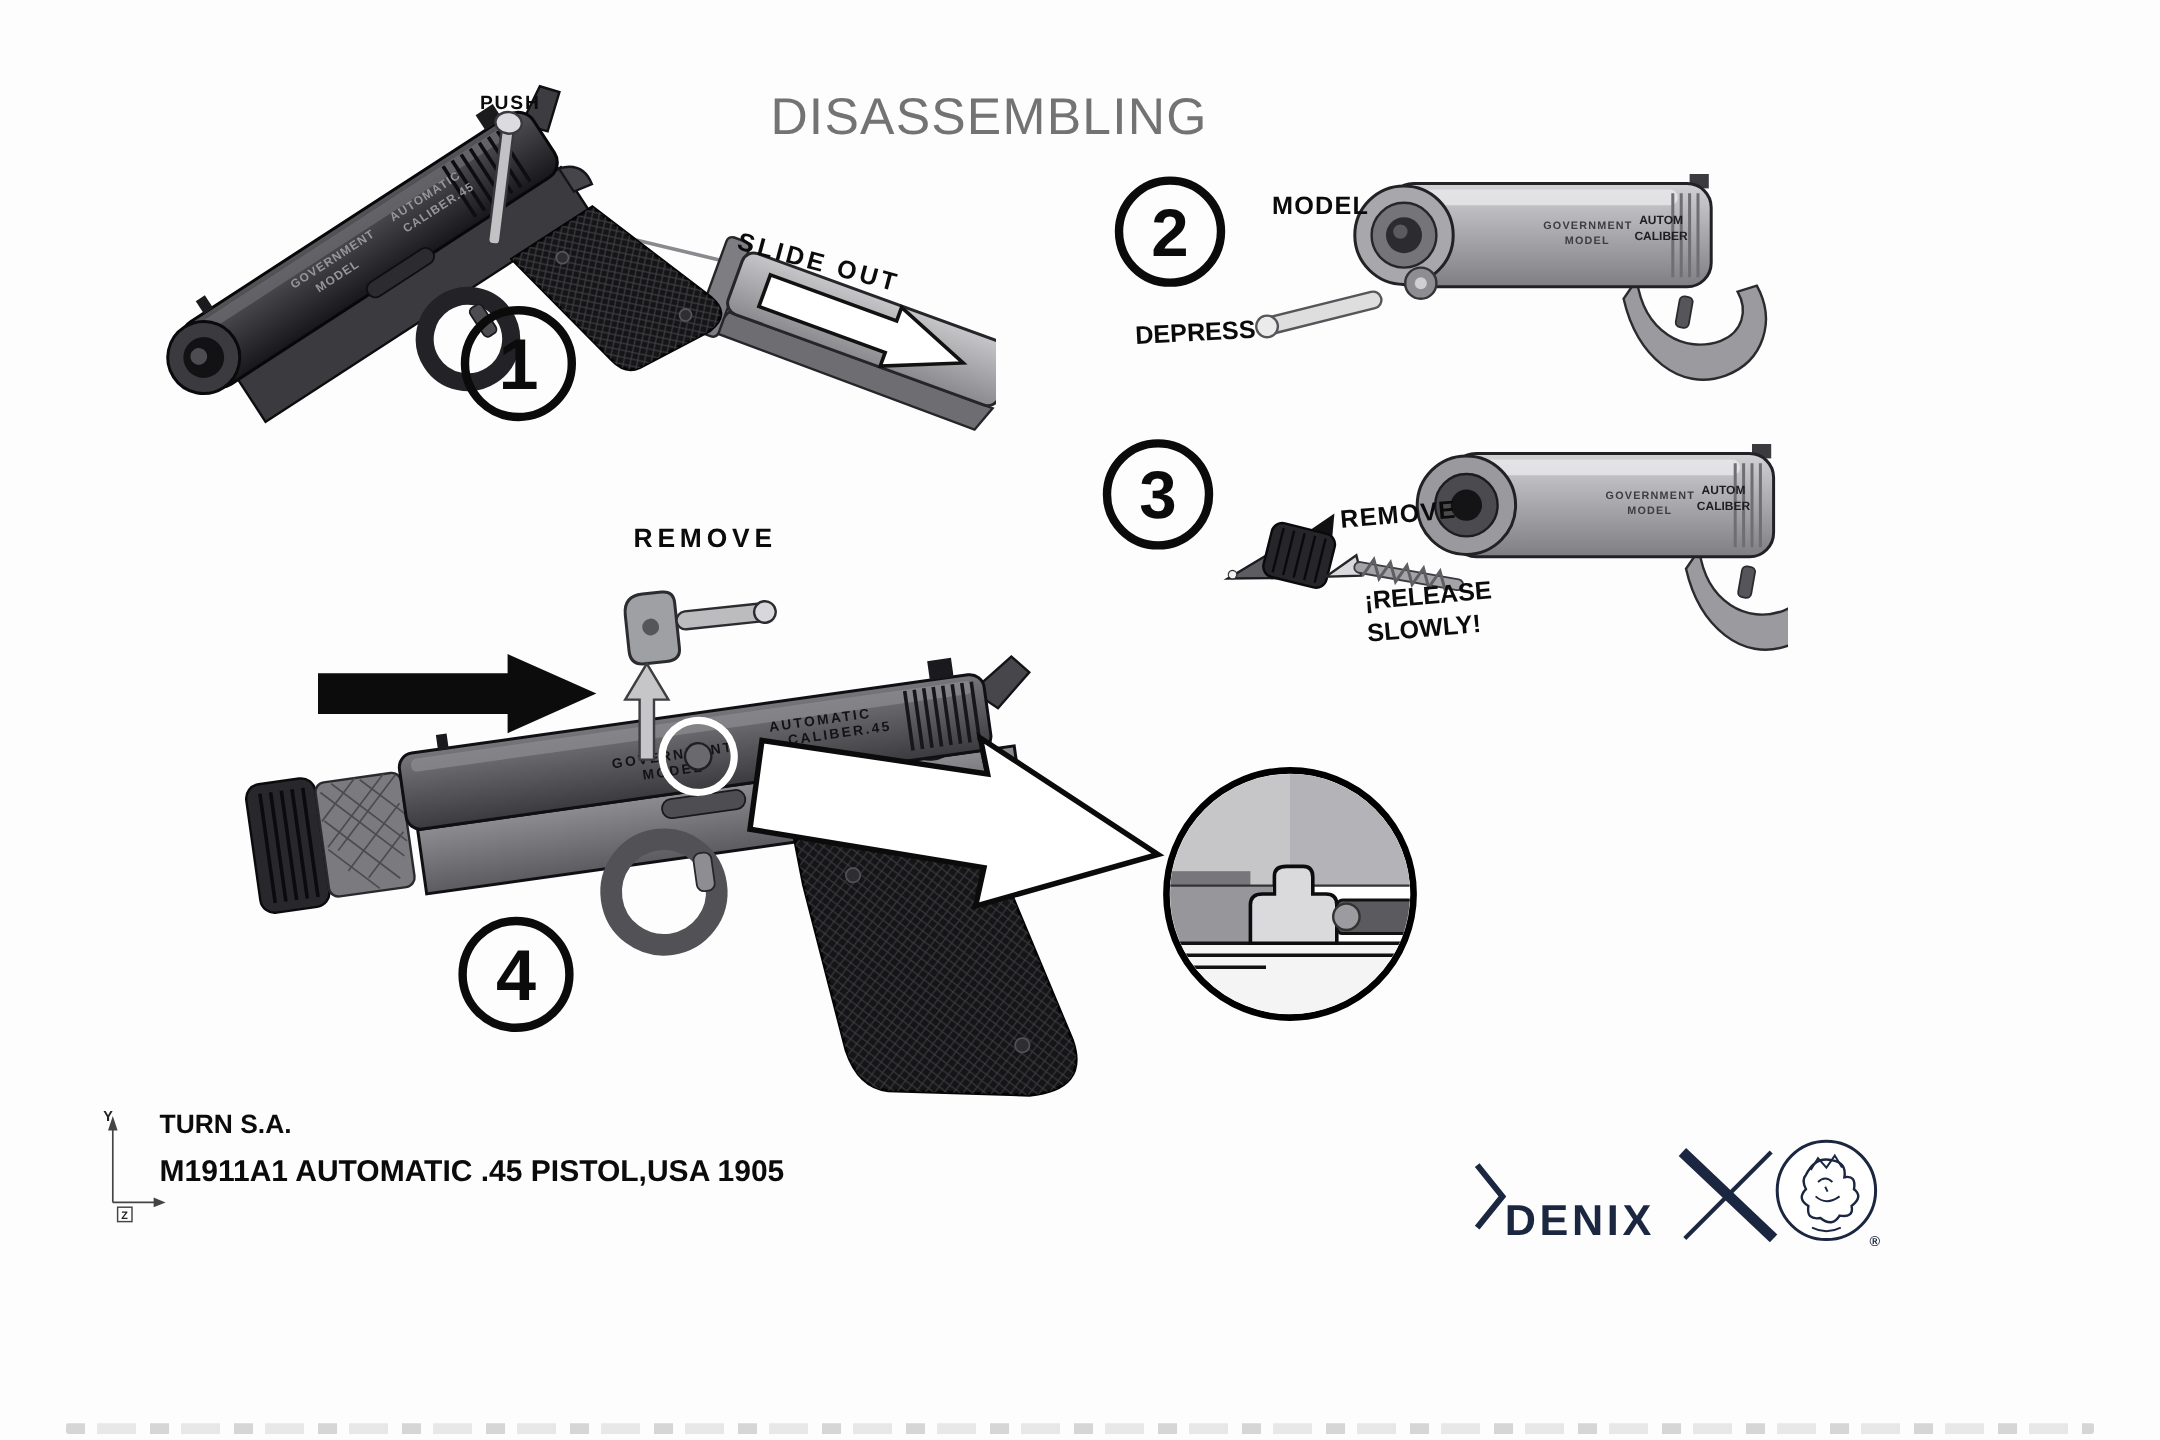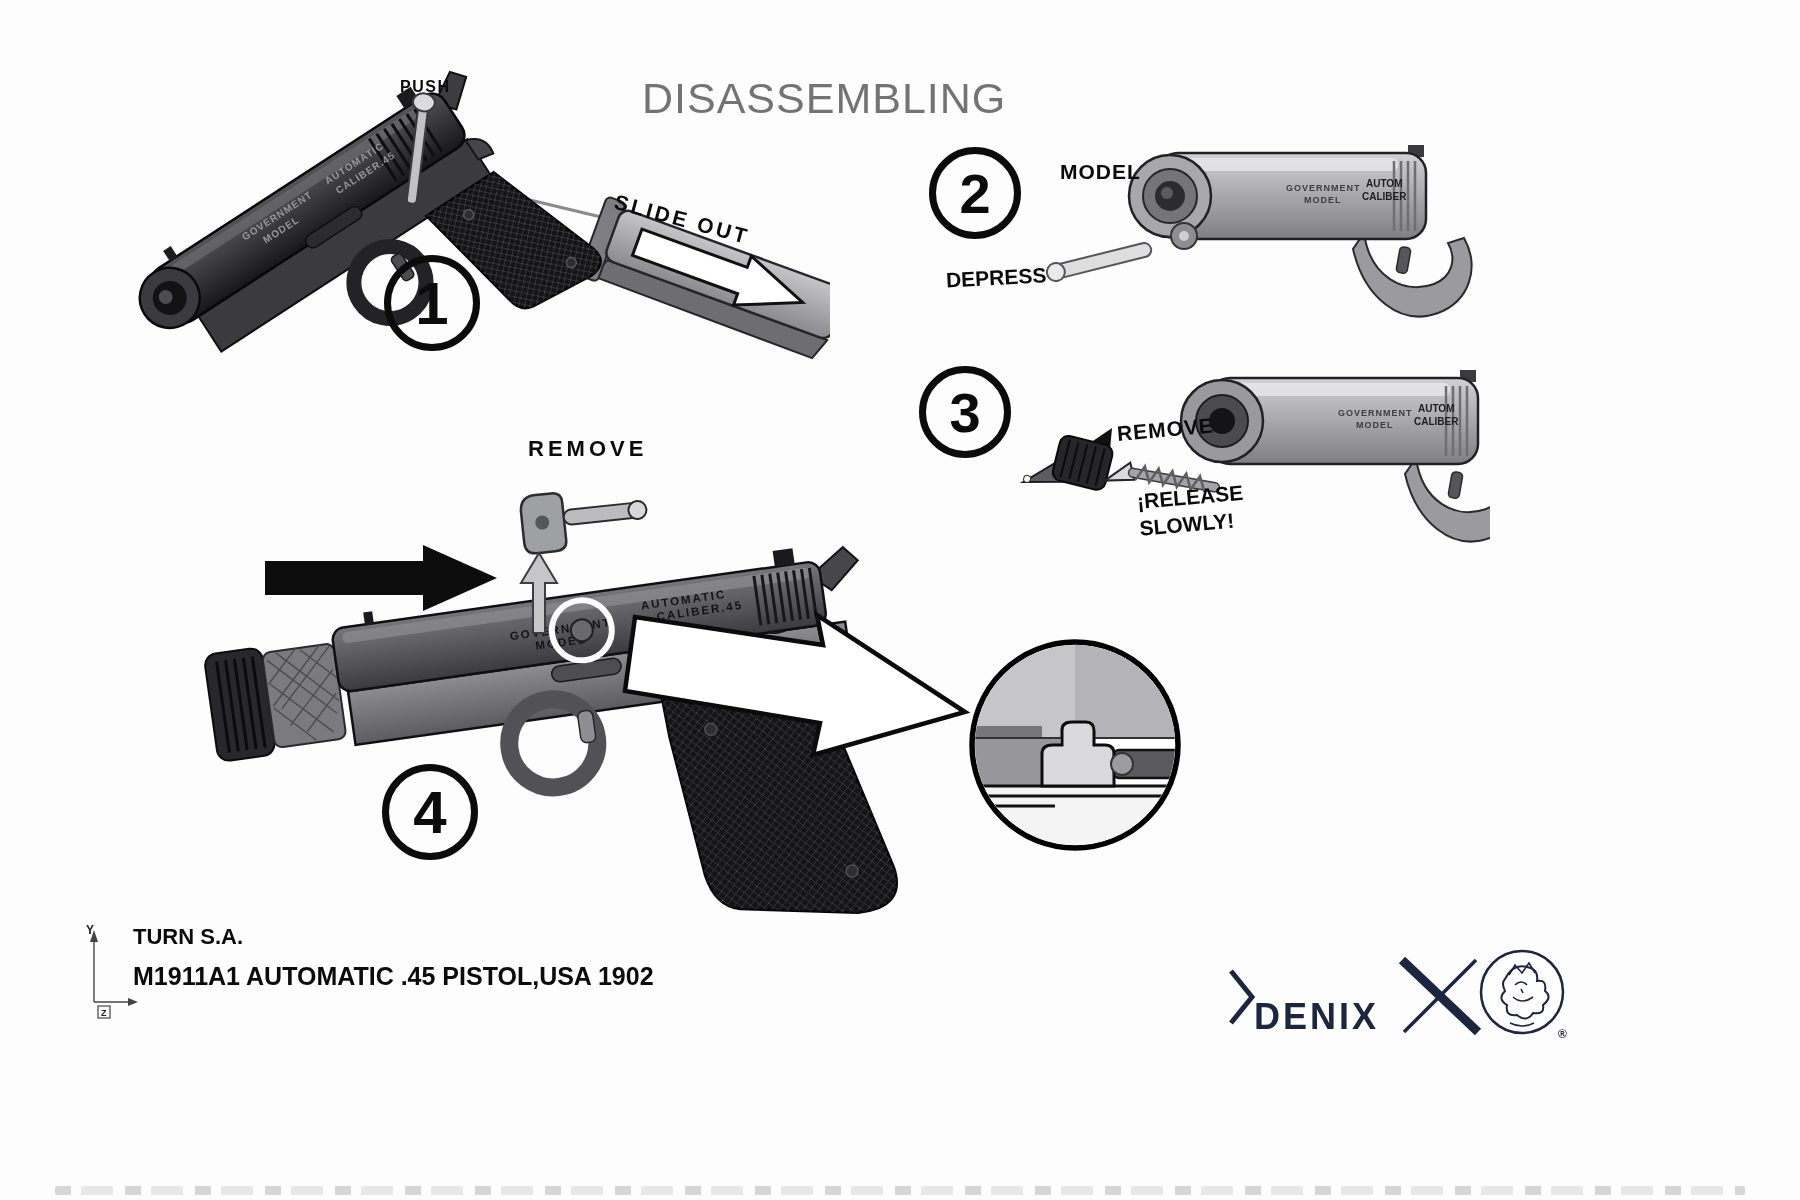--- a/index.html
+++ b/index.html
@@ -250,21 +250,21 @@
   <svg style="left:78px;top:920px" width="64" height="100" viewBox="0 0 64 100">
     <text x="8" y="14" font-size="12" fill="#222222">Y</text>
     <polygon points="12,22 20,22 16,10" fill="#444444"></polygon>
     <line x1="16" y1="20" x2="16" y2="82" stroke="#444444" stroke-width="1.4"></line>
     <line x1="16" y1="82" x2="52" y2="82" stroke="#444444" stroke-width="1.4"></line>
     <polygon points="50,78 50,86 60,82" fill="#444444"></polygon>
     <rect x="20" y="86" width="12" height="12" fill="none" stroke="#444444" stroke-width="1.2"></rect>
     <text x="23" y="96" font-size="9" fill="#222222">Z</text>
   </svg>
   <div id="company">TURN S.A.</div>
-  <div id="model-line">M1911A1 AUTOMATIC .45 PISTOL,USA 1902</div>
+  <div id="model-line">M1911A1 AUTOMATIC .45 PISTOL,USA 1905</div>
 
   <svg style="left:1228px;top:968px" width="30" height="58" viewBox="0 0 30 58">
     <path d="M3,3 L24,29 L3,55" fill="none" stroke="#1b2740" stroke-width="5"></path>
   </svg>
   <div id="brand-name">DENIX</div>
   <svg style="left:1396px;top:952px" width="90" height="88" viewBox="0 0 90 88">
     <line x1="6" y1="8" x2="82" y2="80" stroke="#1b2740" stroke-width="9"></line>
     <line x1="80" y1="8" x2="8" y2="80" stroke="#1b2740" stroke-width="3.5"></line>
   </svg>
   <svg style="left:1476px;top:944px" width="96" height="100" viewBox="0 0 96 100">

